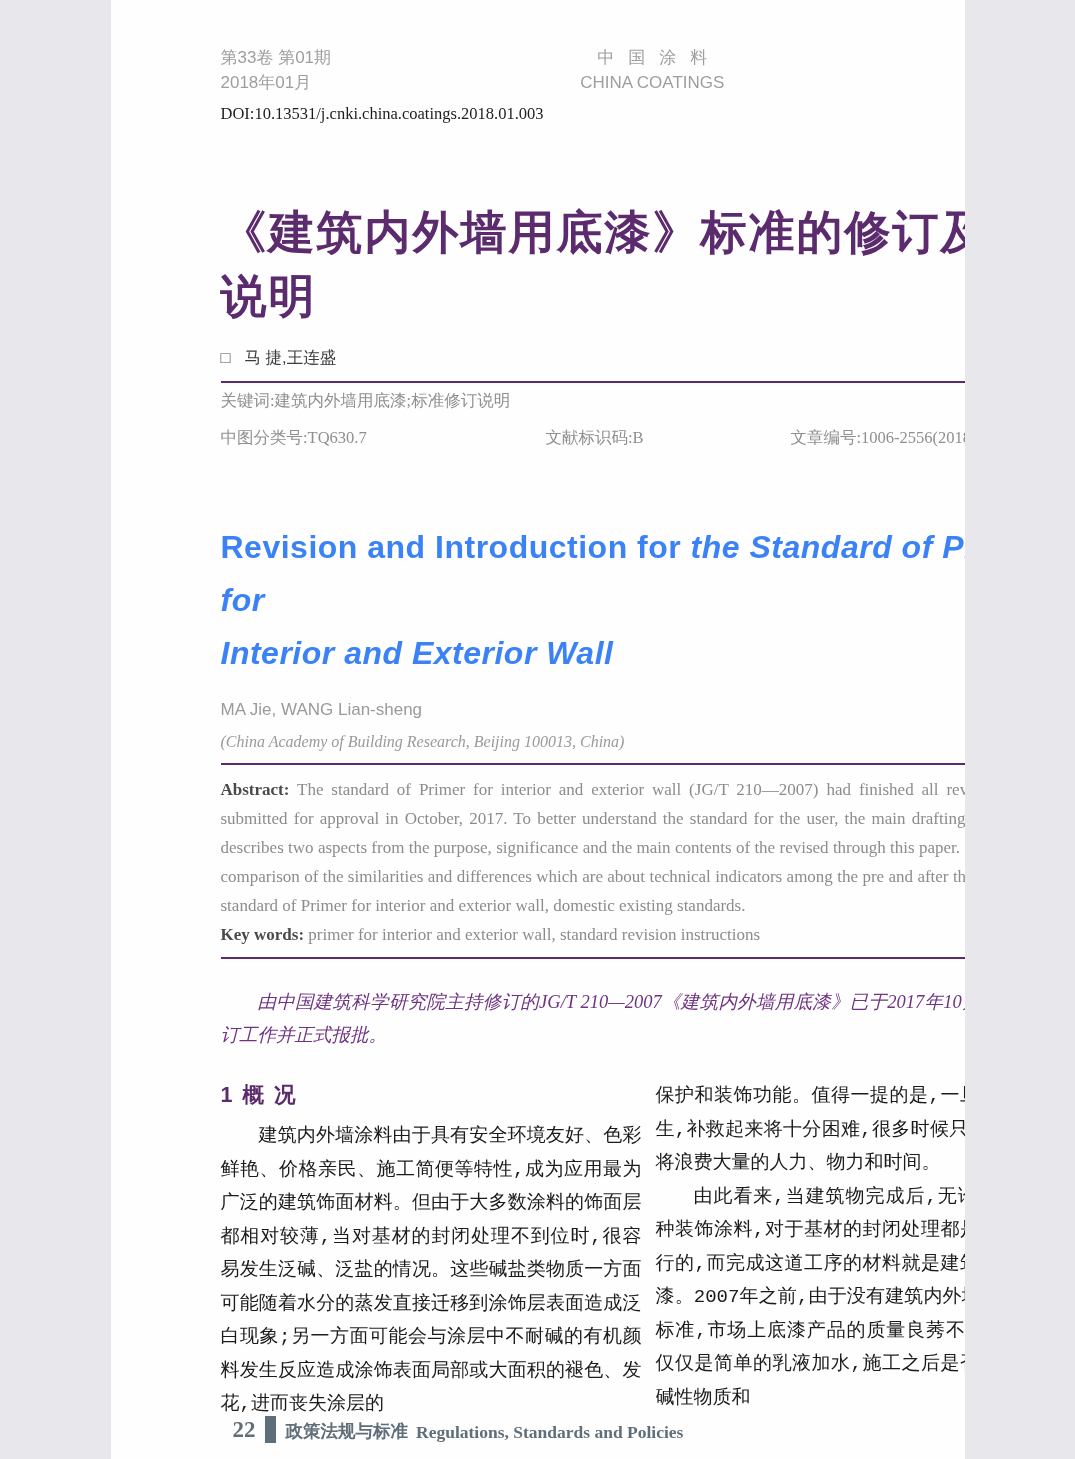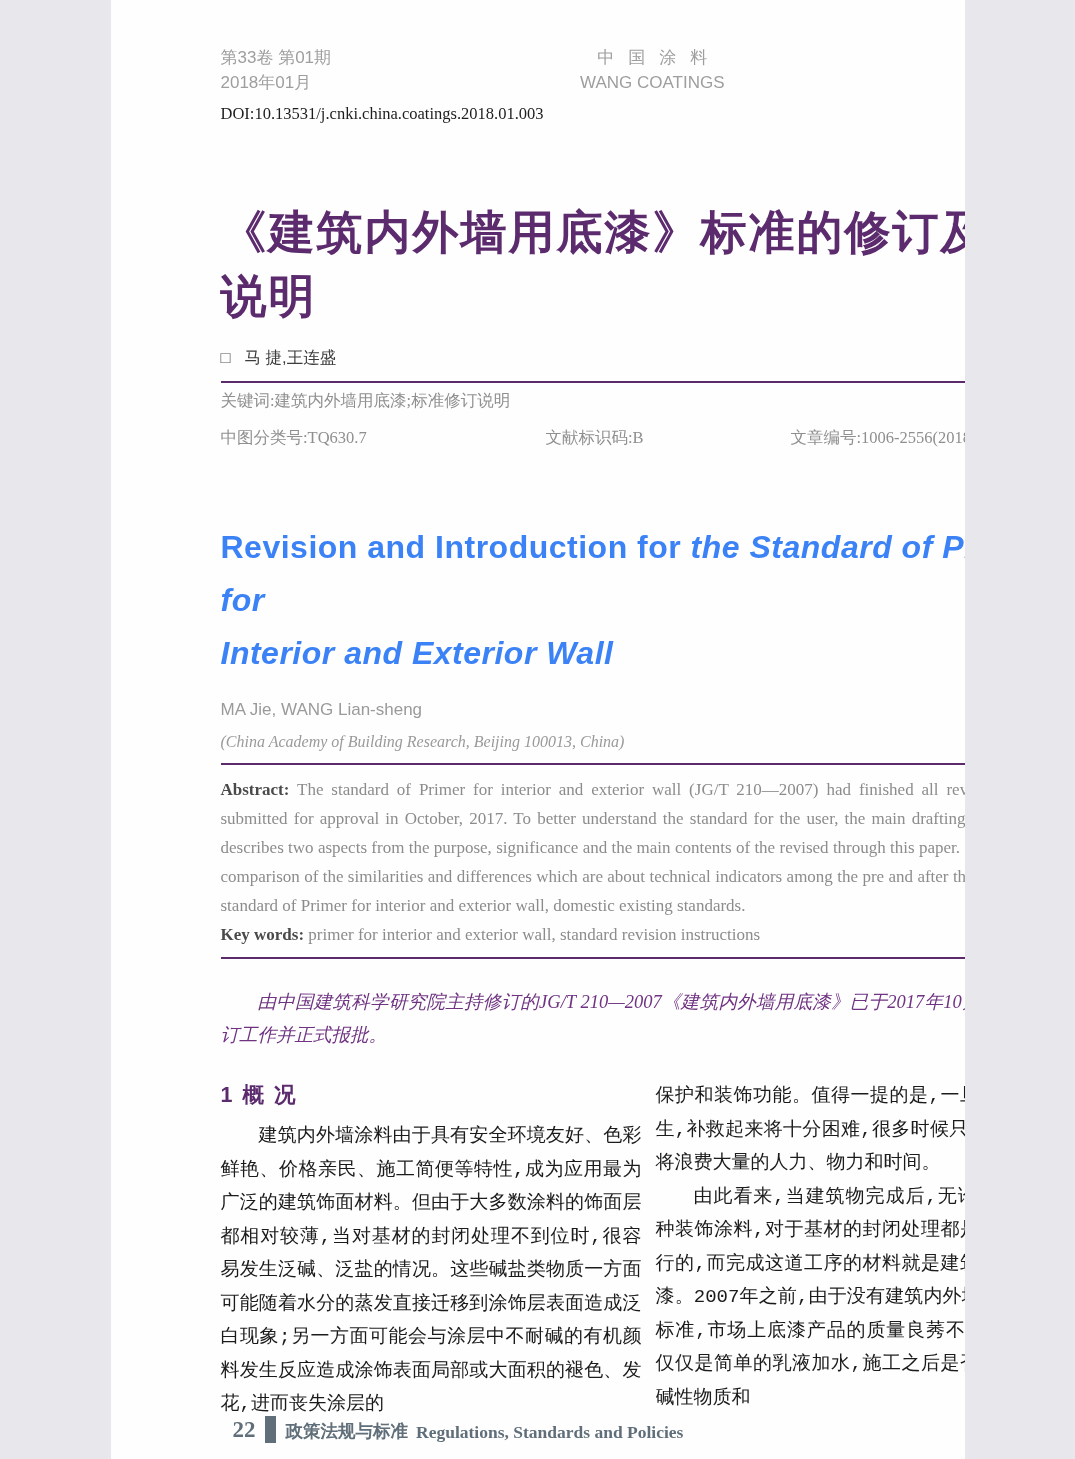--- a/index.html
+++ b/index.html
@@ -113,21 +113,21 @@
 <div class="page">
   <div class="content">
 
     <div class="jheader">
       <div class="left">
         <div>第33卷 第01期</div>
         <div>2018年01月</div>
       </div>
       <div class="center">
         <div class="cn">中国涂料</div>
-        <div>WANG COATINGS</div>
+        <div>CHINA COATINGS</div>
       </div>
       <div class="right">
         <div>Vol.33  No.01</div>
         <div>January  2018</div>
       </div>
     </div>
     <div class="doi">DOI:10.13531/j.cnki.china.coatings.2018.01.003</div>
 
     <div class="title-cn">《建筑内外墙用底漆》标准的修订及
 说明</div>

